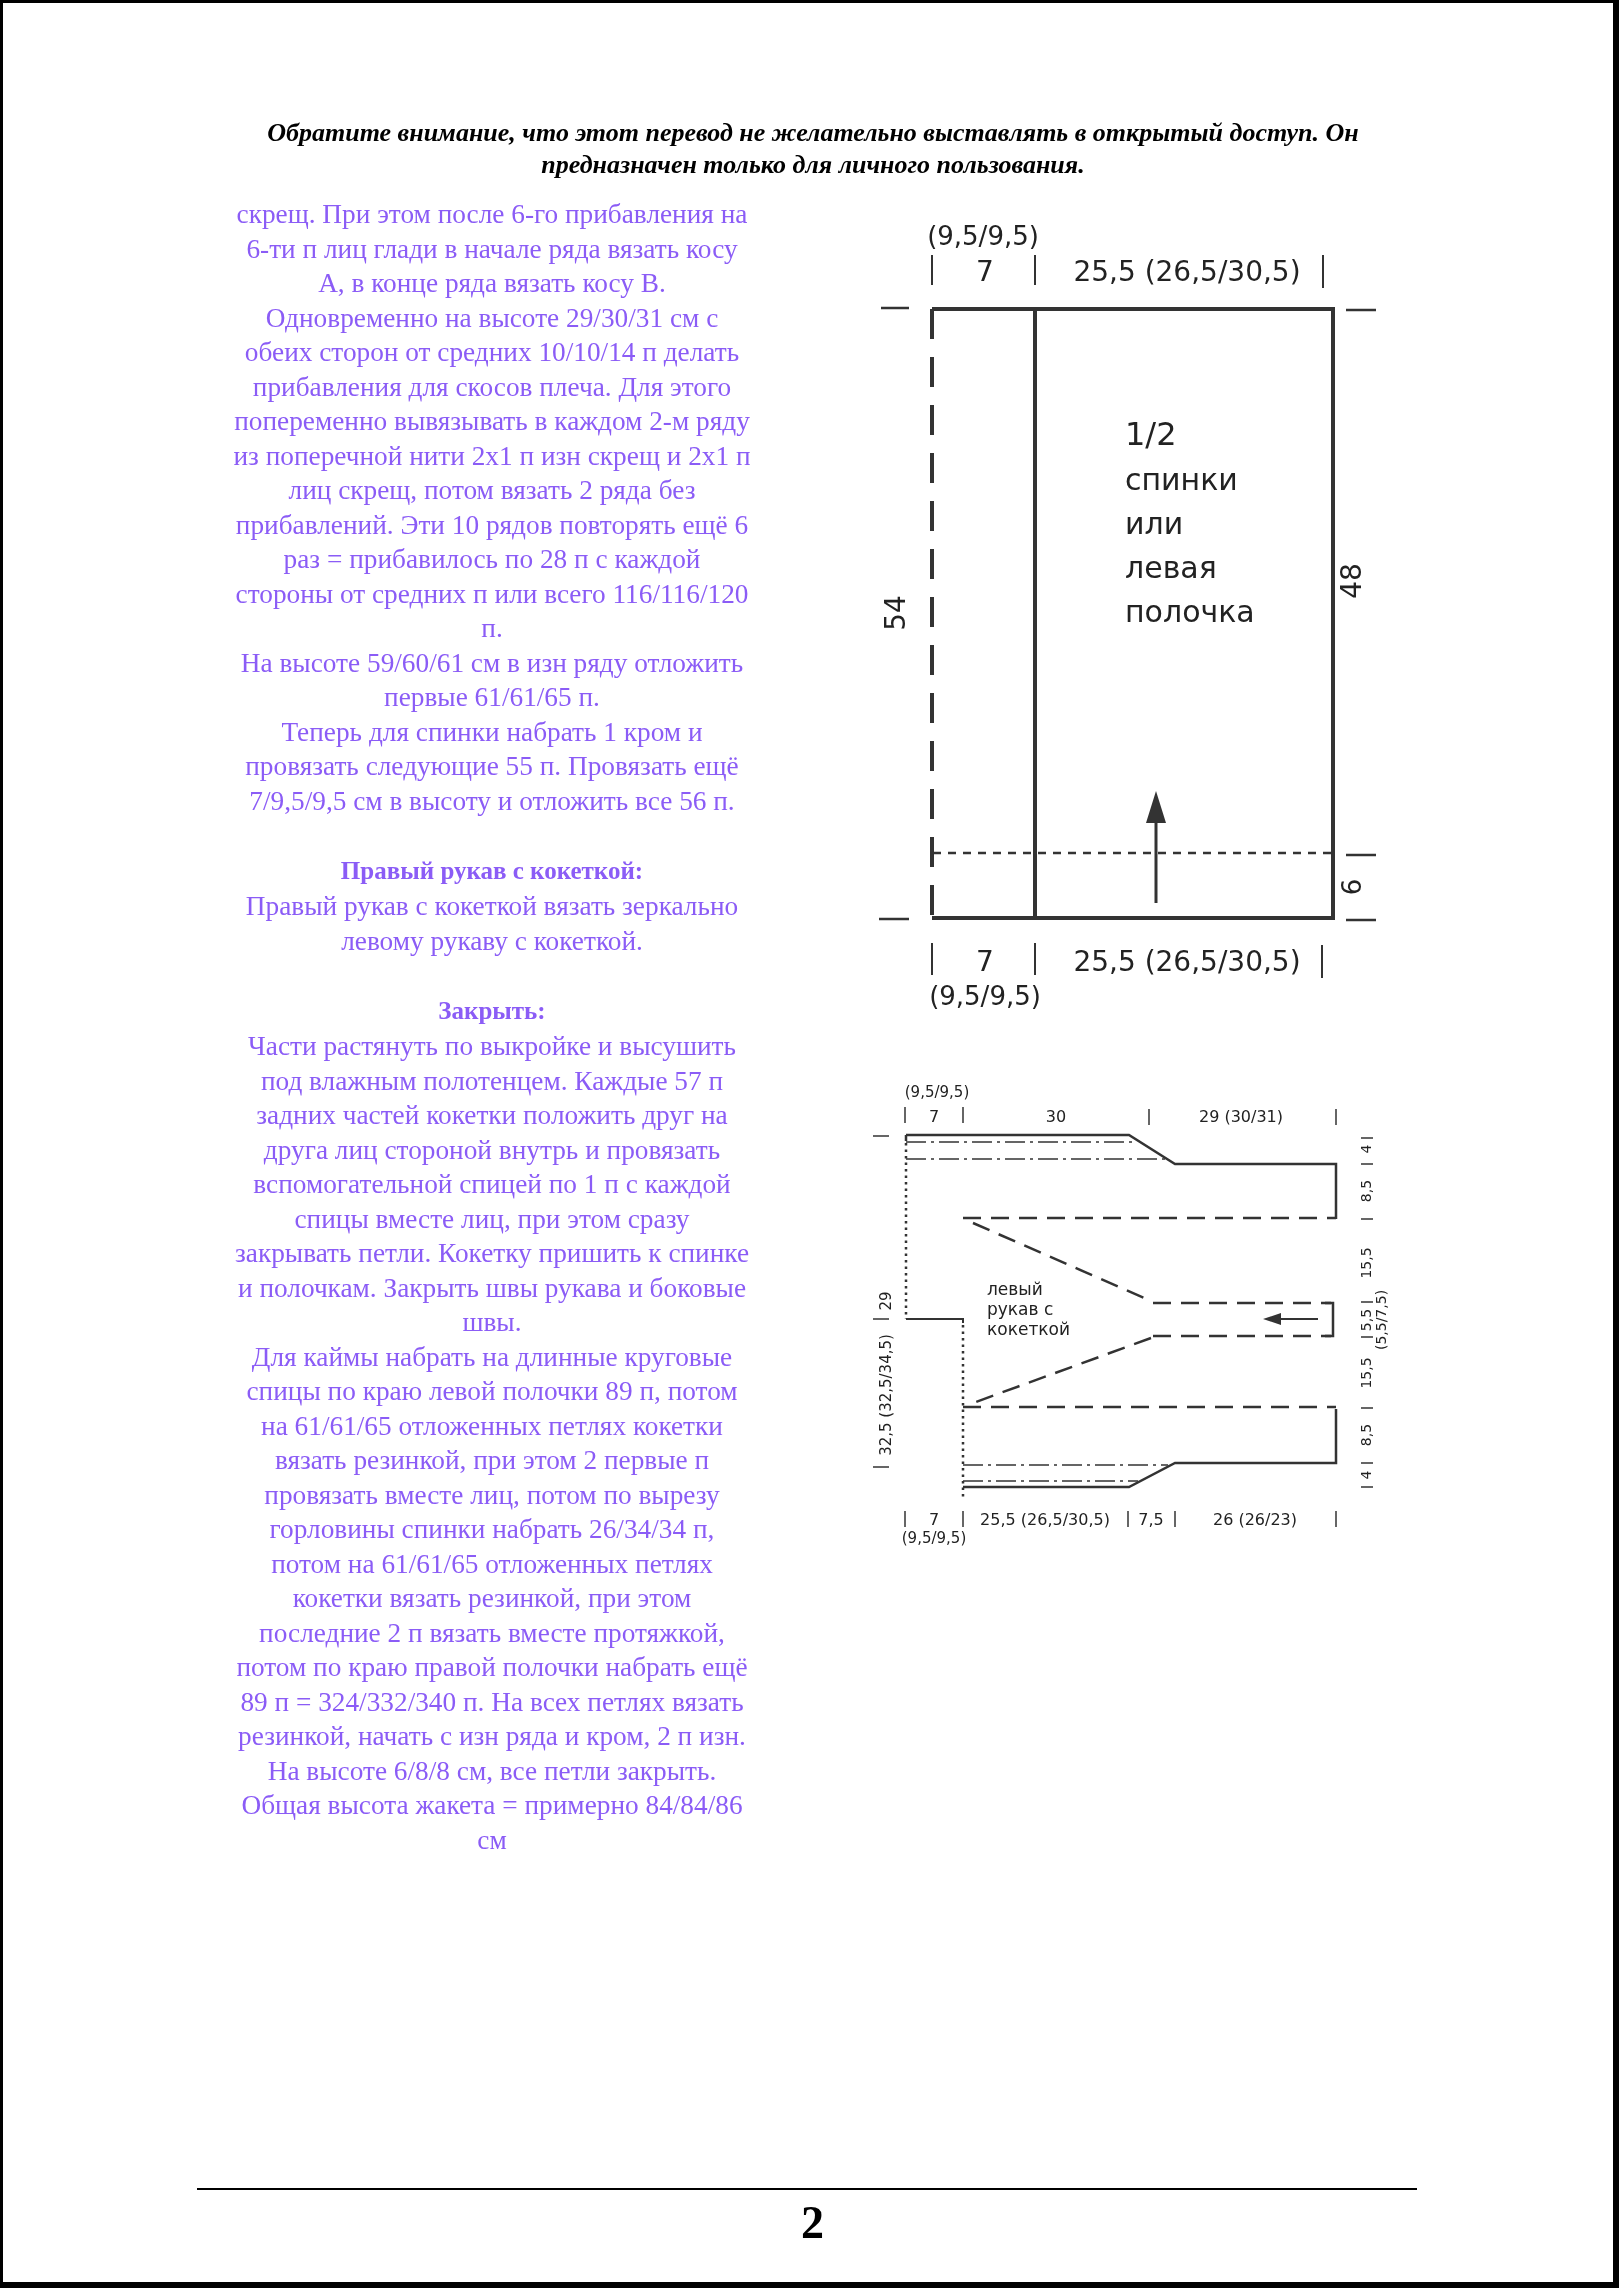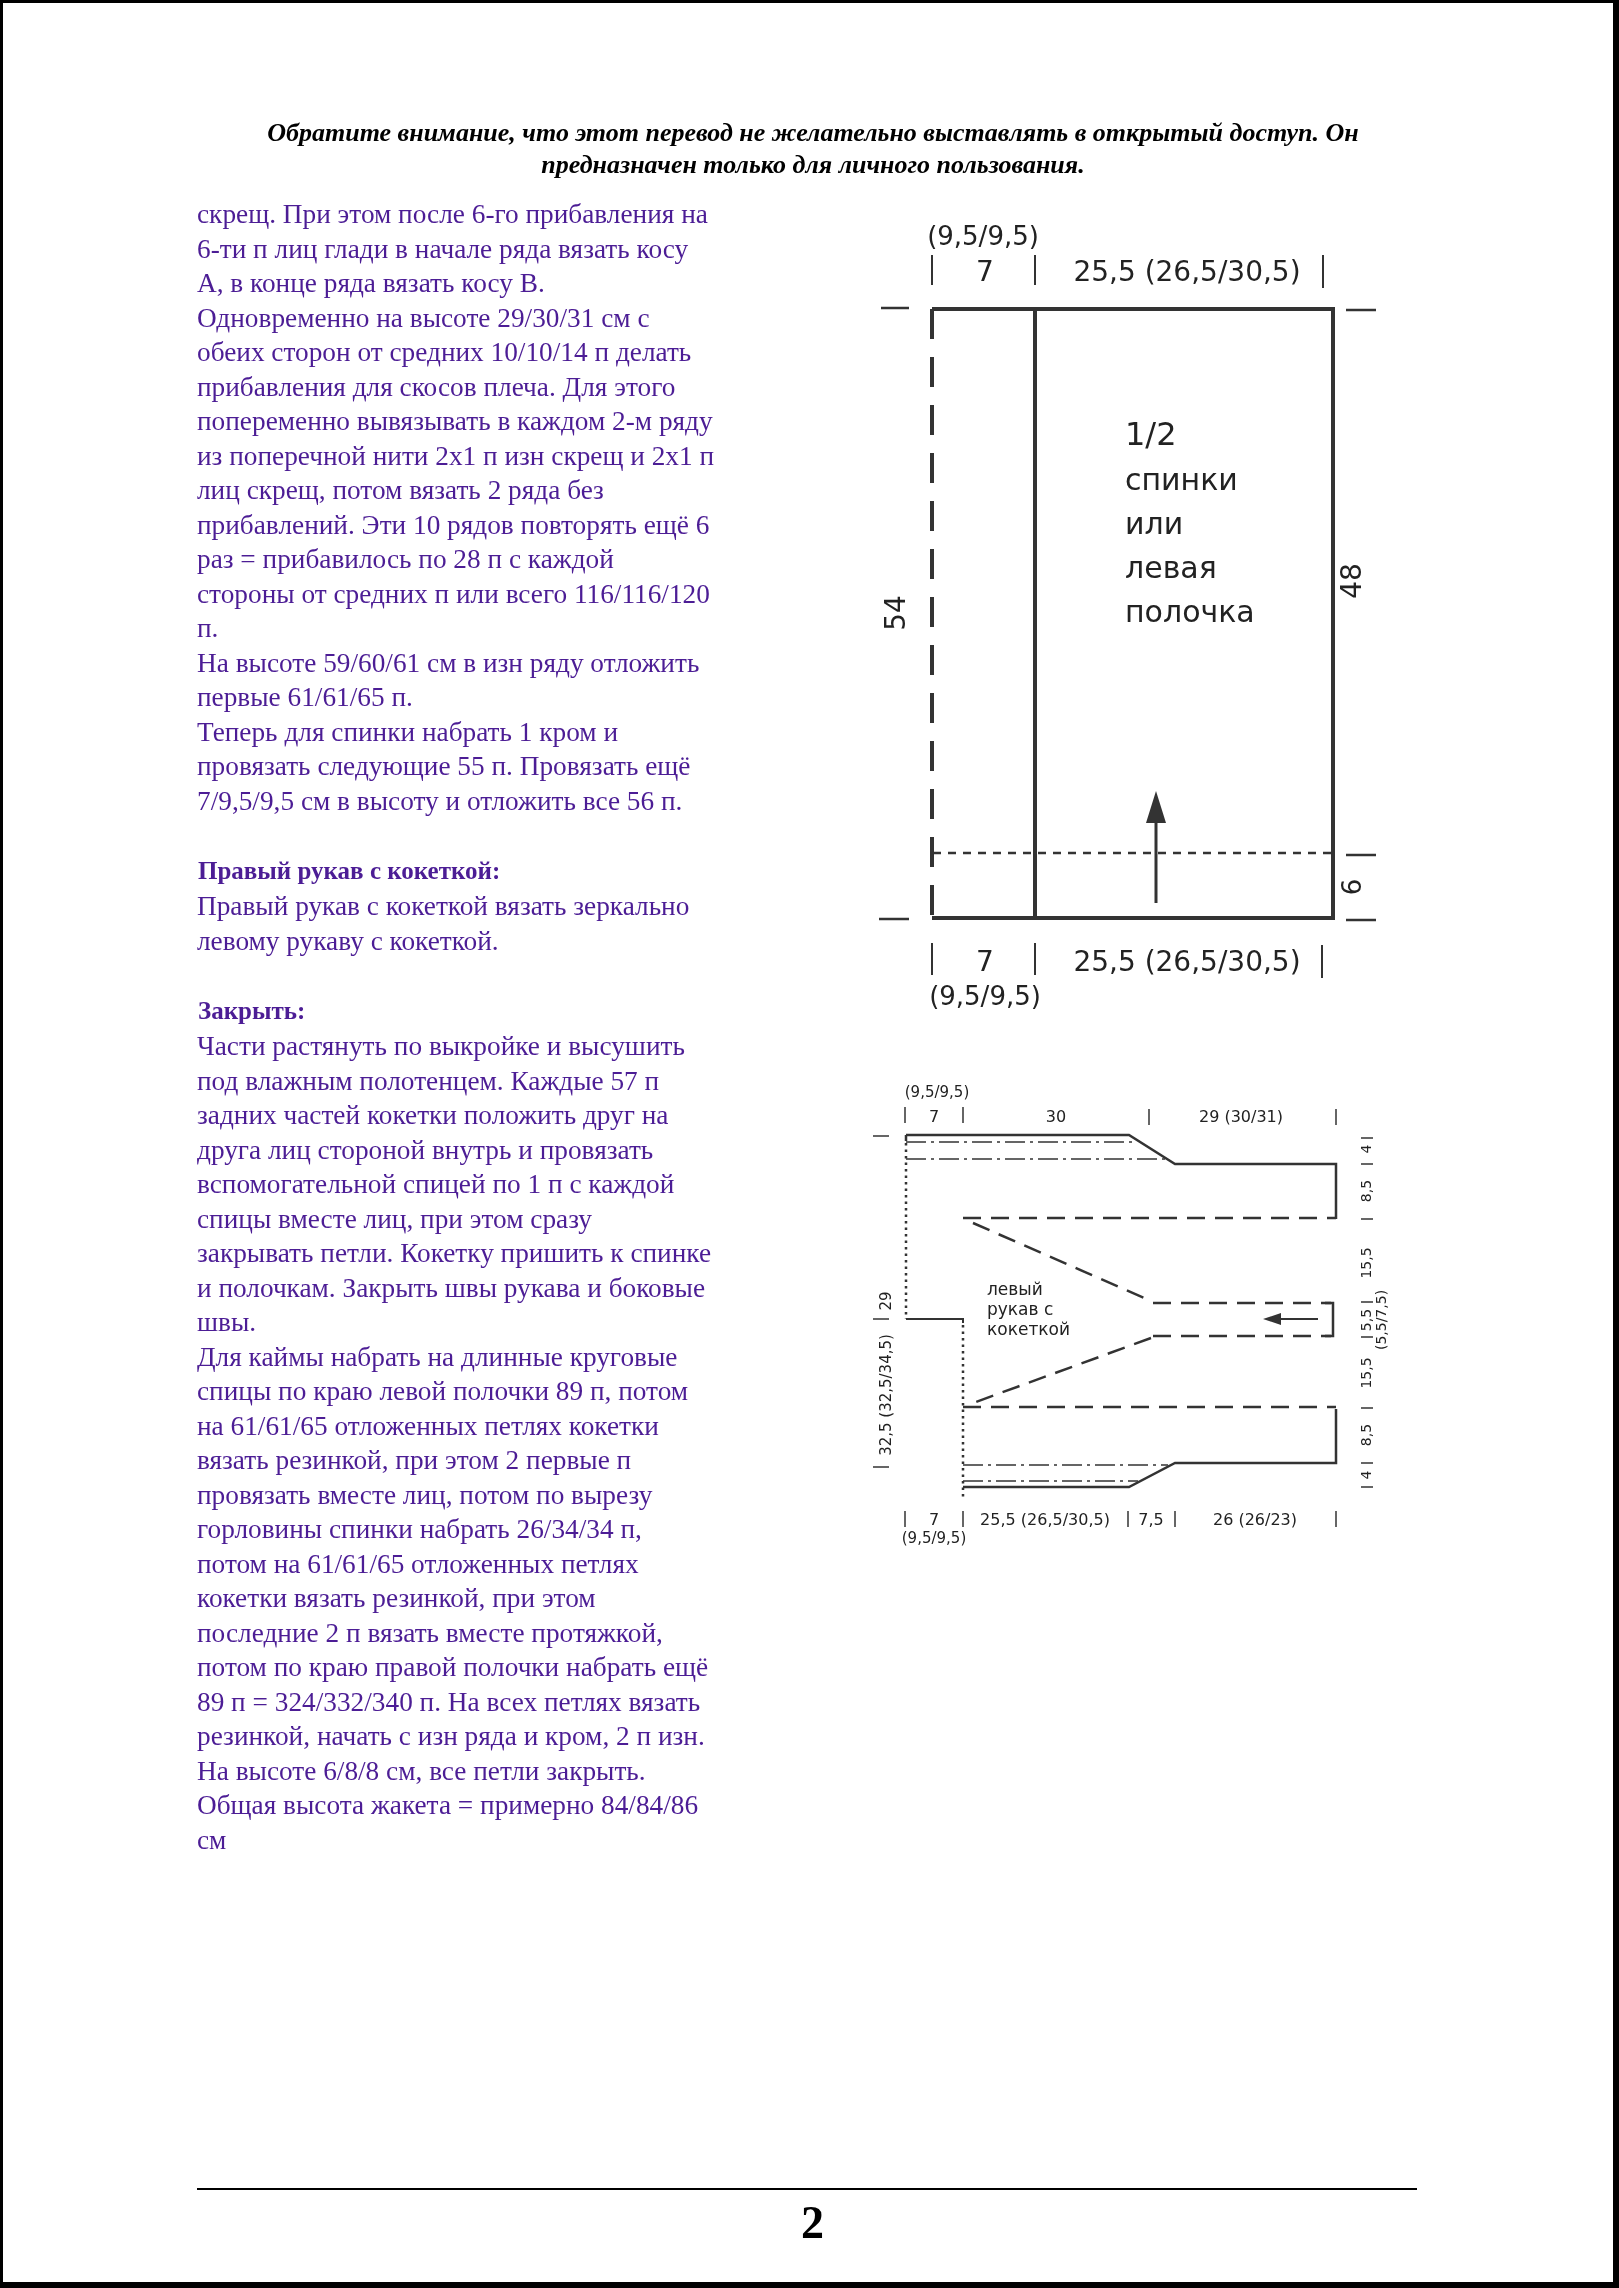--- a/index.html
+++ b/index.html
@@ -9,21 +9,21 @@
       box-sizing: border-box; border: 3px solid #000; border-top-width: 3px; border-left-width: 3px;
       border-right-width: 6px; border-bottom-width: 6px; background: #fff;
     }
     .notice {
       position: absolute; left: 200px; top: 98px; width: 1220px;
       text-align: center; font-family: "Liberation Serif", serif;
       font-style: italic; font-weight: bold; font-size: 26px; line-height: 32px; color: #000; margin-top: 16px;
     }
     .text-col {
       position: absolute; left: 194px; top: 194px; width: 590px;
-      font-family: "Liberation Serif", serif; font-size: 27.3px; line-height: 34.5px; color: #4c1d95;
+      font-family: "Liberation Serif", serif; font-size: 27.3px; line-height: 34.5px; color: #8b5cf6; text-align: center;
     }
     .text-col p { margin: 0; white-space: pre-line; }
     .text-col h3 { margin: 1px; font-size: 25px; line-height: 34.5px; font-weight: bold; }
     .gap { height: 34.5px; }
     .diagram { position: absolute; }
     .diagram svg { display: block; }
     .d1 { left: 860px; top: 200px; width: 540px; height: 820px; }
     .d2 { left: 860px; top: 1070px; width: 540px; height: 540px; }
     .dlabel { font-family: "DejaVu Sans", sans-serif; fill: #222; }
     .footer-rule {

